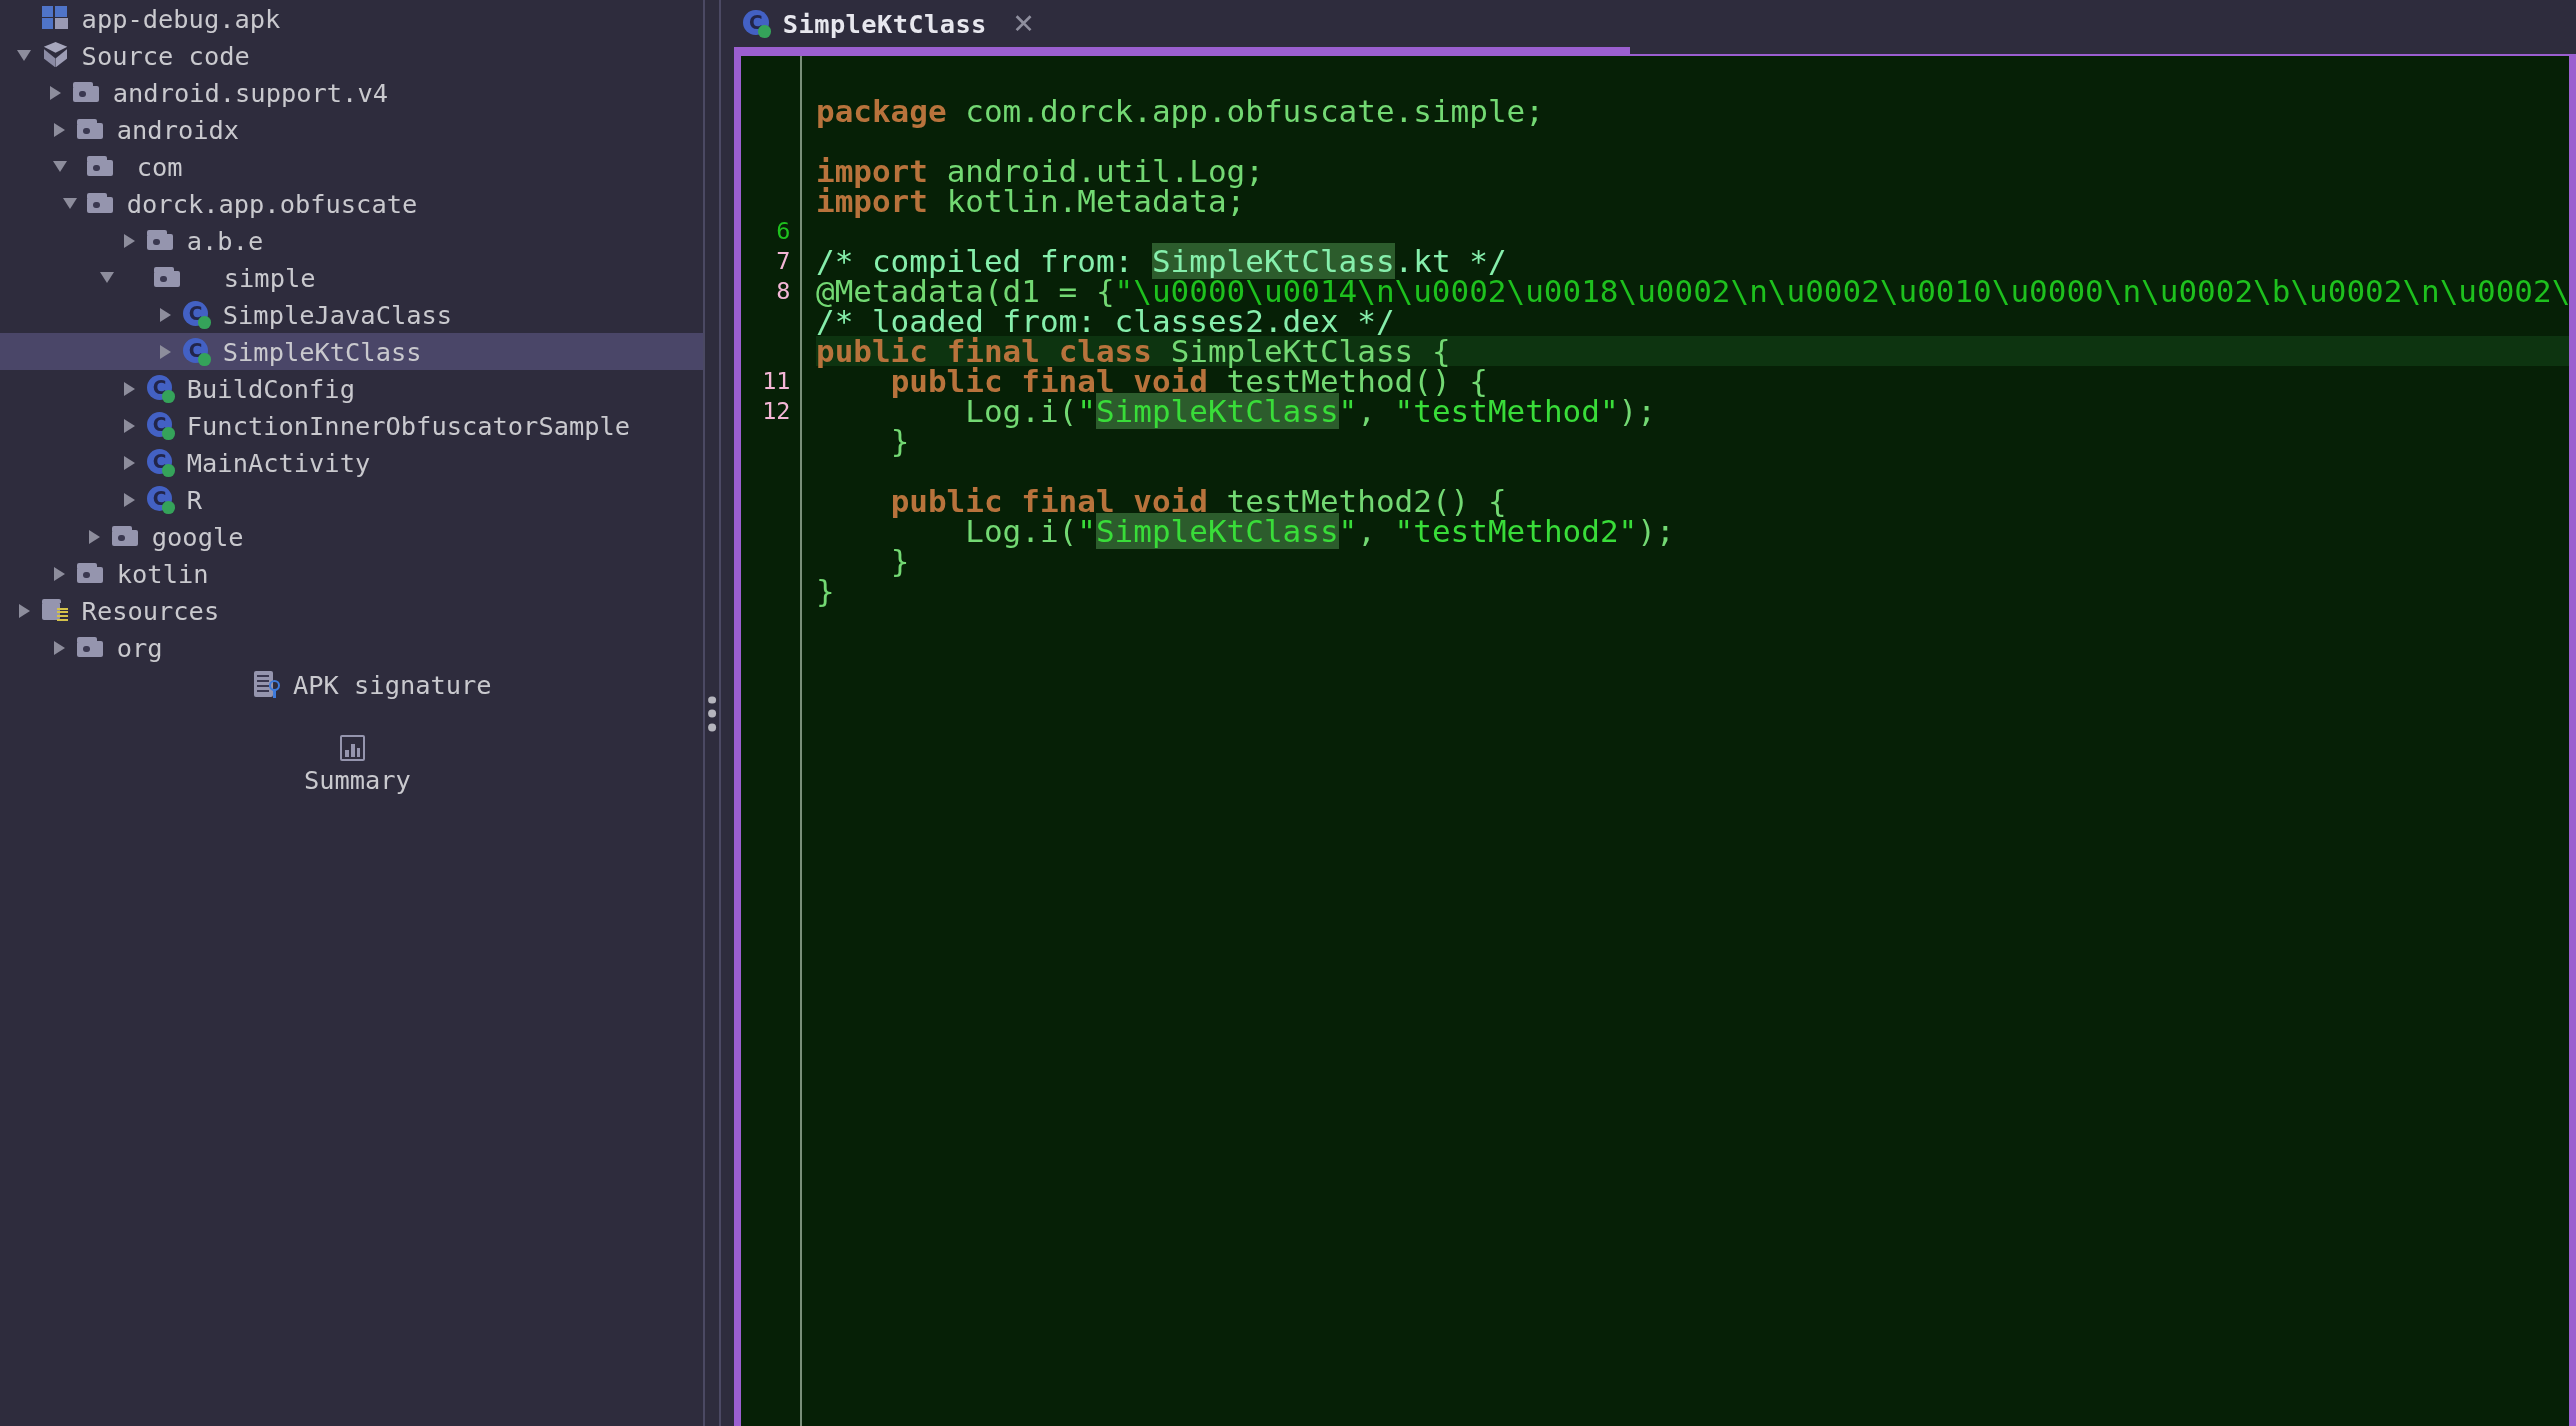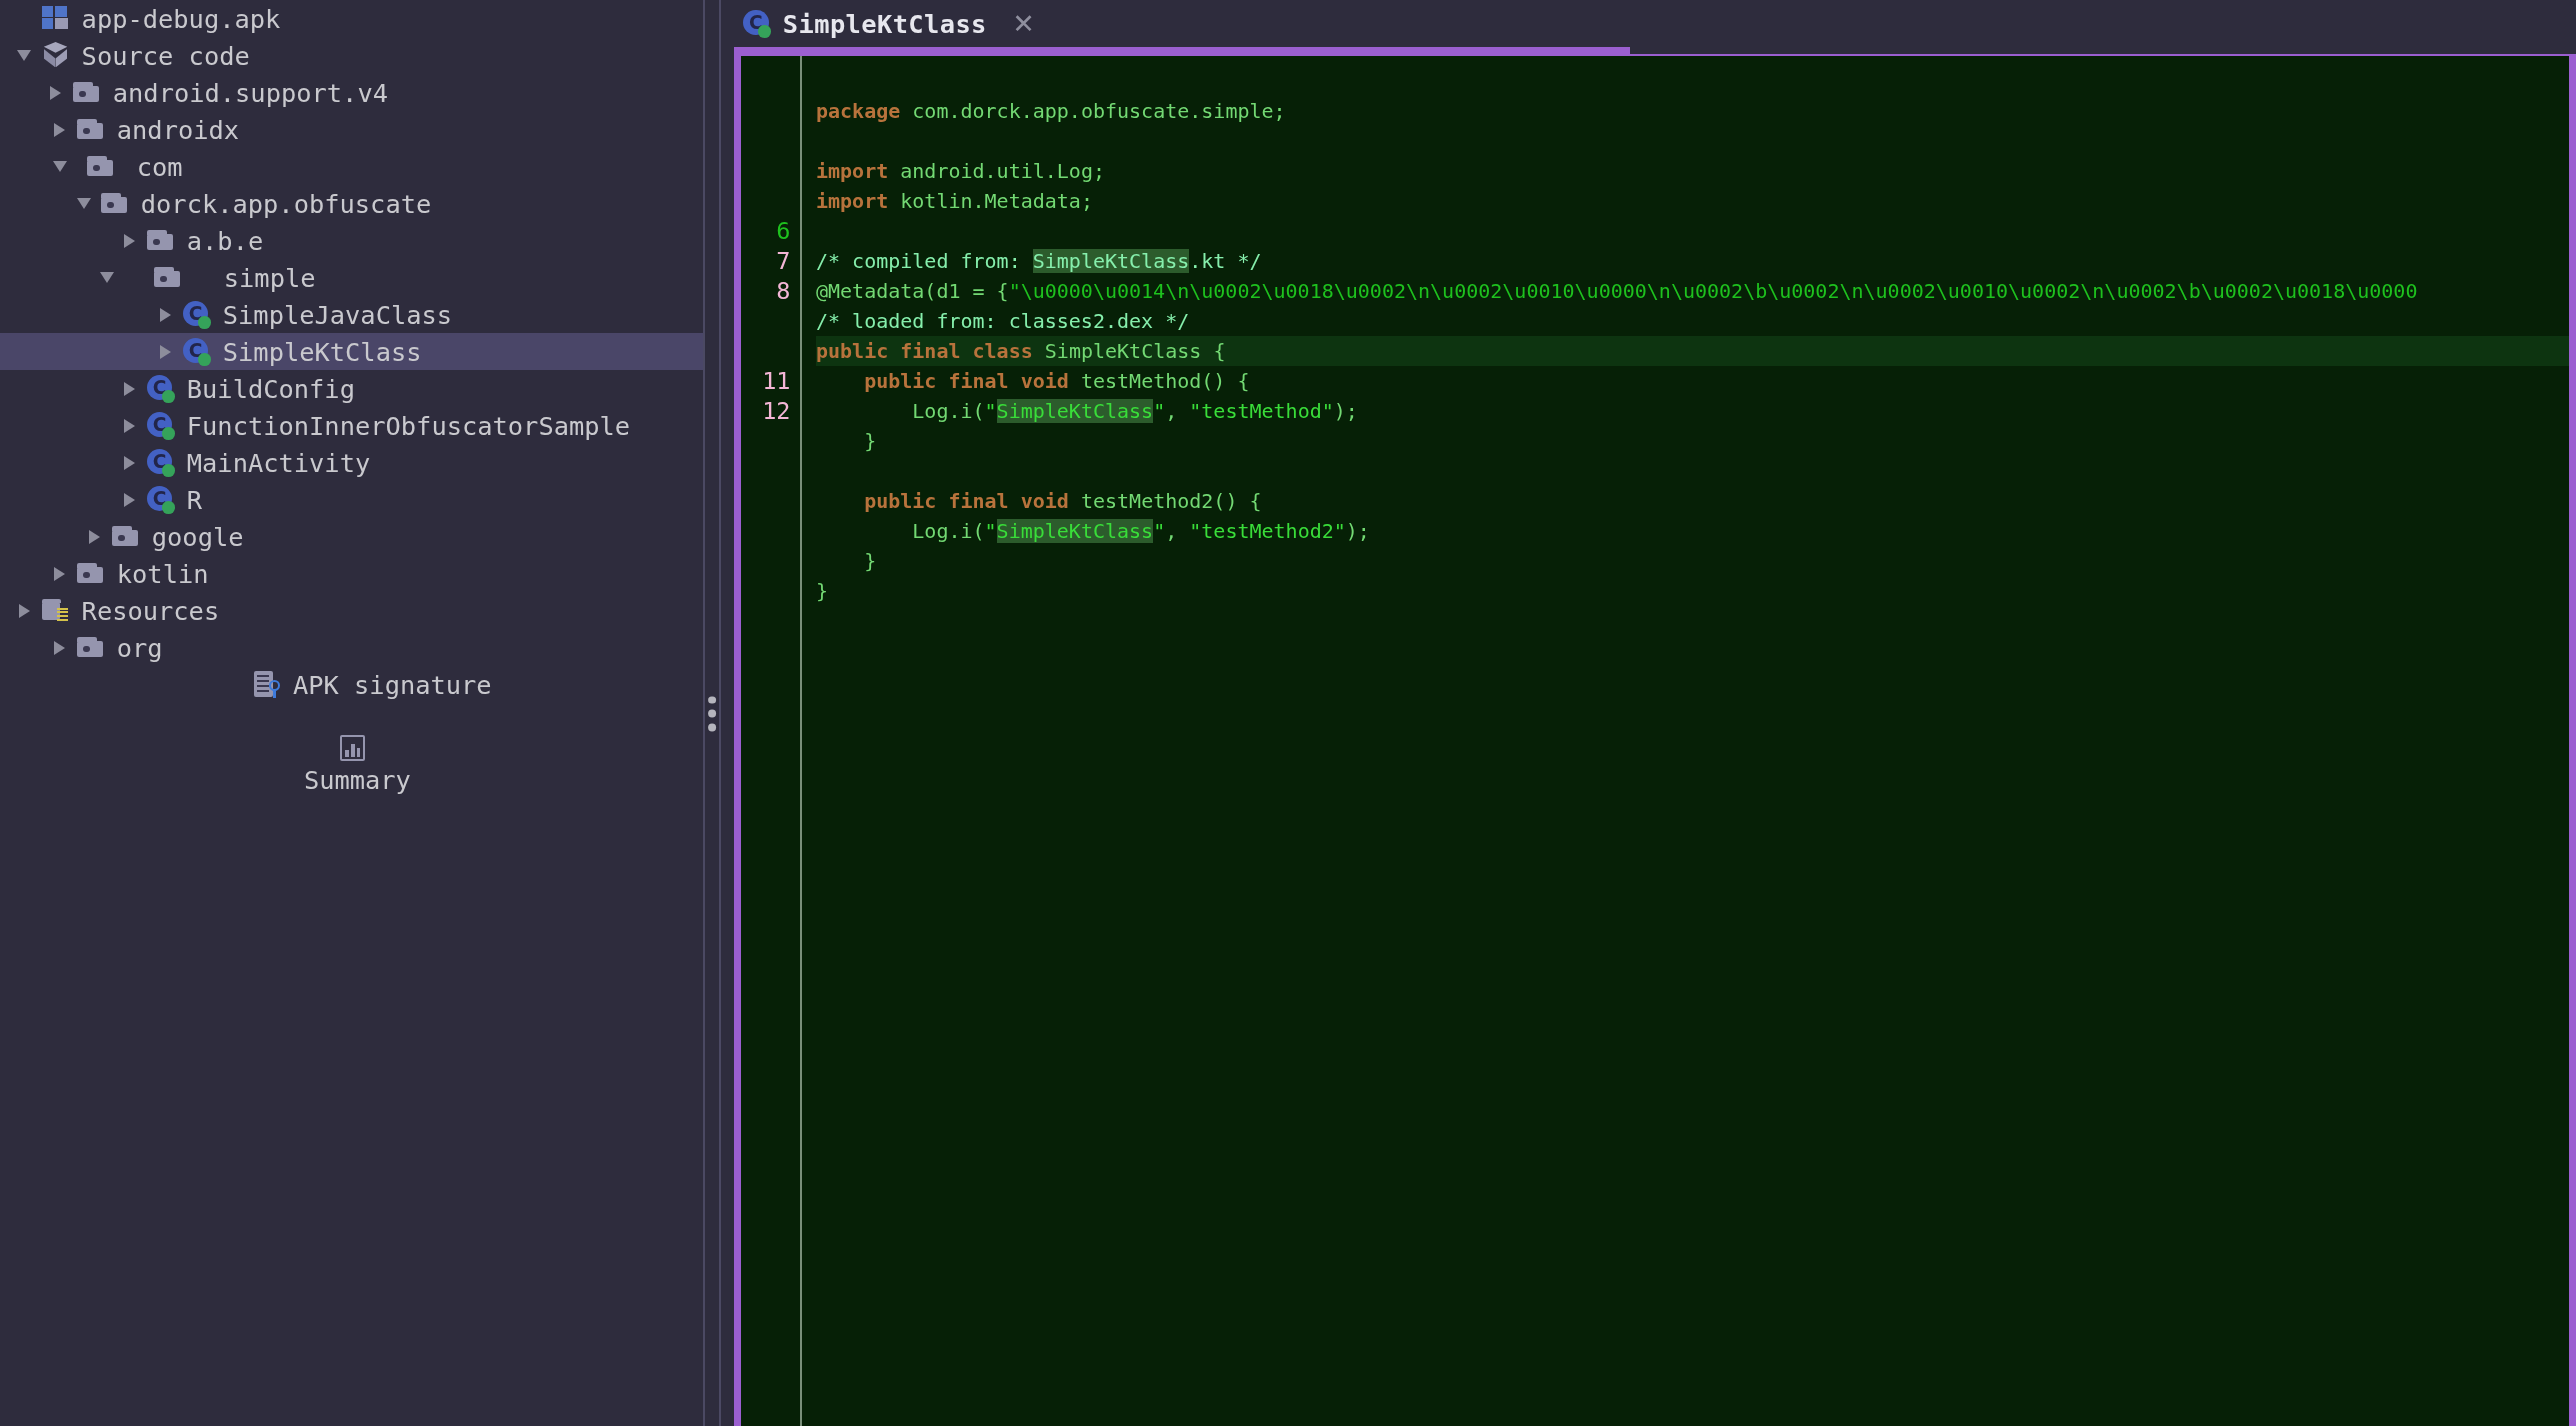--- a/index.html
+++ b/index.html
@@ -235,21 +235,21 @@
     padding-right: 9.8px;
     font-family: "DejaVu Sans Mono", monospace;
   }
   .gutter .ln.cur { color: #1ec11e; }
   .gutter .ln.blank { color: transparent; }
 
   .code {
     flex: 1 1 auto;
     padding-top: 9.8px;
     padding-left: 13.7px;
-    font-size: 20px;
+    font-size: 31px;
     line-height: 30px;
     white-space: pre;
     overflow: hidden;
     font-family: "DejaVu Sans Mono", monospace;
     color: #73d973;
   }
   .cl { height: 30px; line-height: 30px; display: block; }
   .cl.hl { background: #0d3410; }
   .kw { color: #b8733c; font-weight: bold; }
   .pl { color: #73d973; }
@@ -323,21 +323,21 @@
           </span>
           <span class="icon">
             <span class="ic-folder">
               <span class="tab"></span>
               <span class="body"></span>
               <span class="dot"></span>
             </span>
           </span>
           <span class="label">com</span>
         </div>
-        <div class="row" style="padding-left: 69px;">
+        <div class="row" style="padding-left: 55px;">
           <span class="arrow">
             <span class="tri-down"></span>
           </span>
           <span class="icon">
             <span class="ic-folder">
               <span class="tab"></span>
               <span class="body"></span>
               <span class="dot"></span>
             </span>
           </span>

